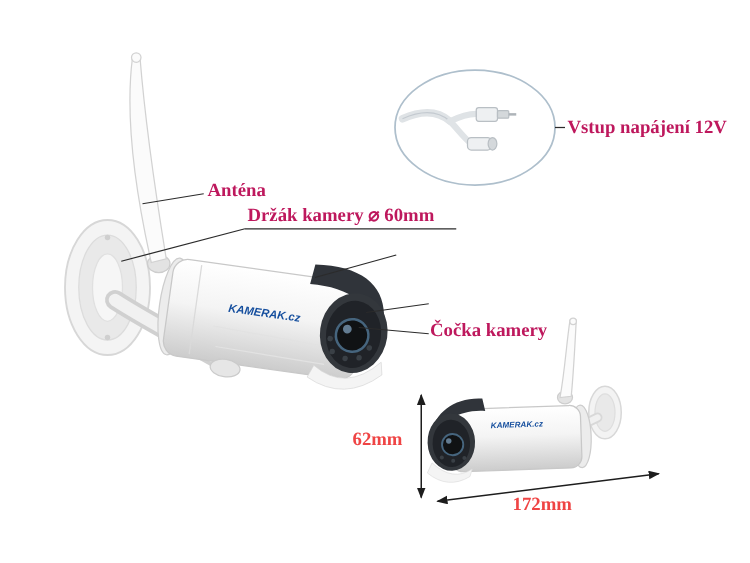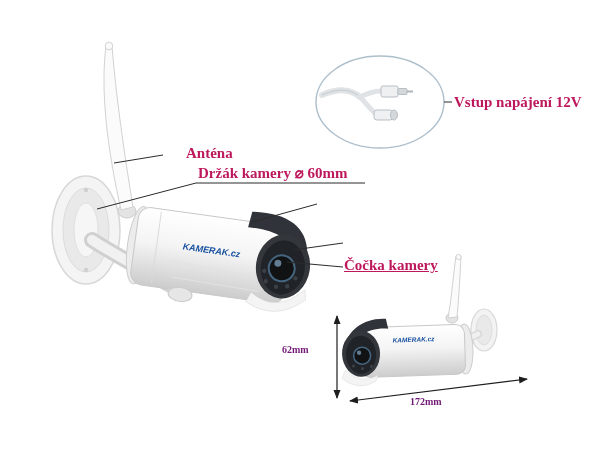--- a/index.html
+++ b/index.html
@@ -17,22 +17,22 @@
     font-weight:bold;
     font-size:15px;
     color:#be185d;
     white-space:nowrap;
     line-height:18px;
   }
   .dim-label{
     position:absolute;
     font-family:"Liberation Serif", serif;
     font-weight:bold;
-    font-size:10px;
-    color:#701a75;
+    font-size:15px;
+    color:#ef4444;
     white-space:nowrap;
   }
 </style>
 </head>
 <body>
 
 <div class="stage">
 
   <svg class="scene" width="600" height="450" viewBox="0 0 600 450">
     <defs>
@@ -163,25 +163,25 @@
     </g>
 
     <g stroke="#1d1d1d" stroke-width="1.2">
       <line x1="337" y1="316" x2="337" y2="398" marker-start="url(#arrowS)" marker-end="url(#arrowE)"></line>
       <line x1="350" y1="401" x2="527" y2="379" marker-start="url(#arrowS)" marker-end="url(#arrowE)"></line>
     </g>
   </svg>
 
   <div class="callout" style="left:454px;top:93px;">Vstup napájení 12V</div>
 
-  <div class="callout" style="left:166px;top:144px;margin-left:20px;">Anténa</div>
+  <div class="callout" style="left:166px;top:144px;">Anténa</div>
 
   <div class="callout" style="left:198px;top:164px;text-align:right;">Držák kamery ⌀ 60mm</div>
 
 
 
-  <div class="callout" style="left:344px;top:256px;text-decoration:underline;">Čočka kamery</div>
+  <div class="callout" style="left:344px;top:256px;">Čočka kamery</div>
 
   <div class="dim-label" style="left:282px;top:344px;">62mm</div>
 
   <div class="dim-label" style="left:410px;top:396px;">172mm</div>
 
 </div>
 
 </body></html>

